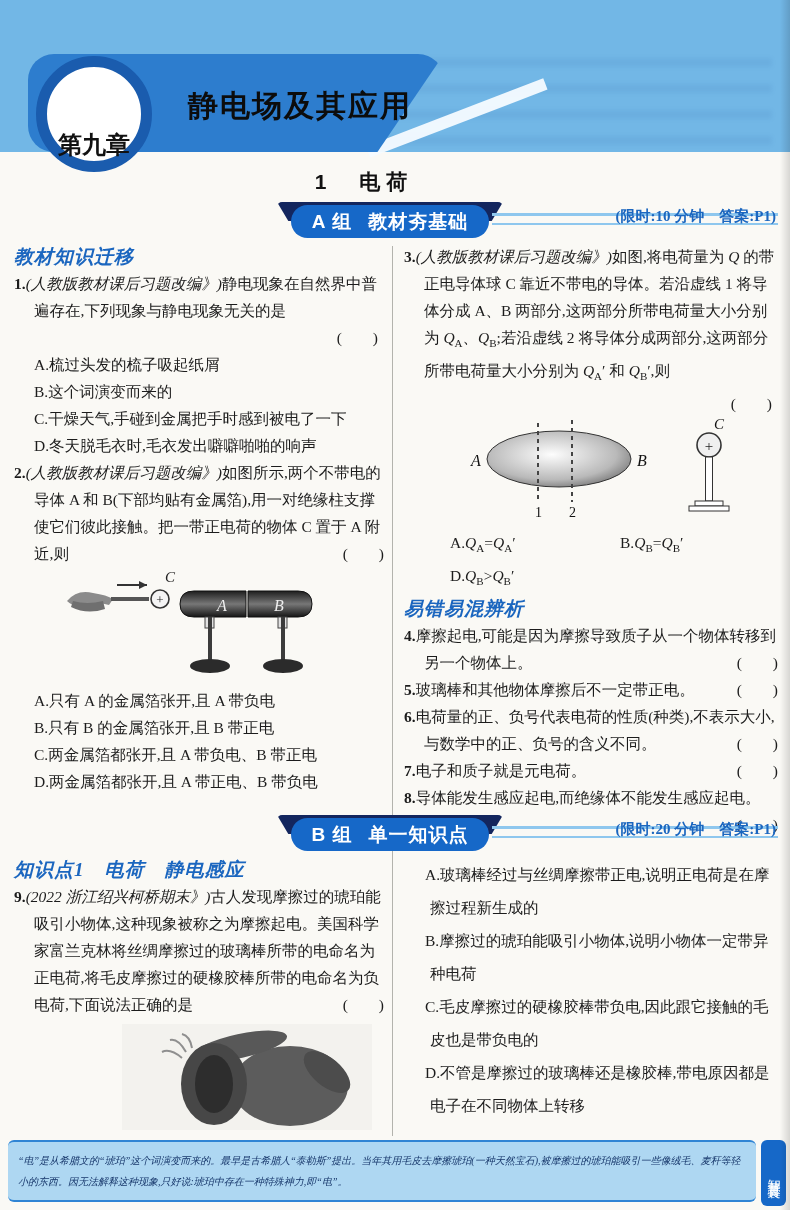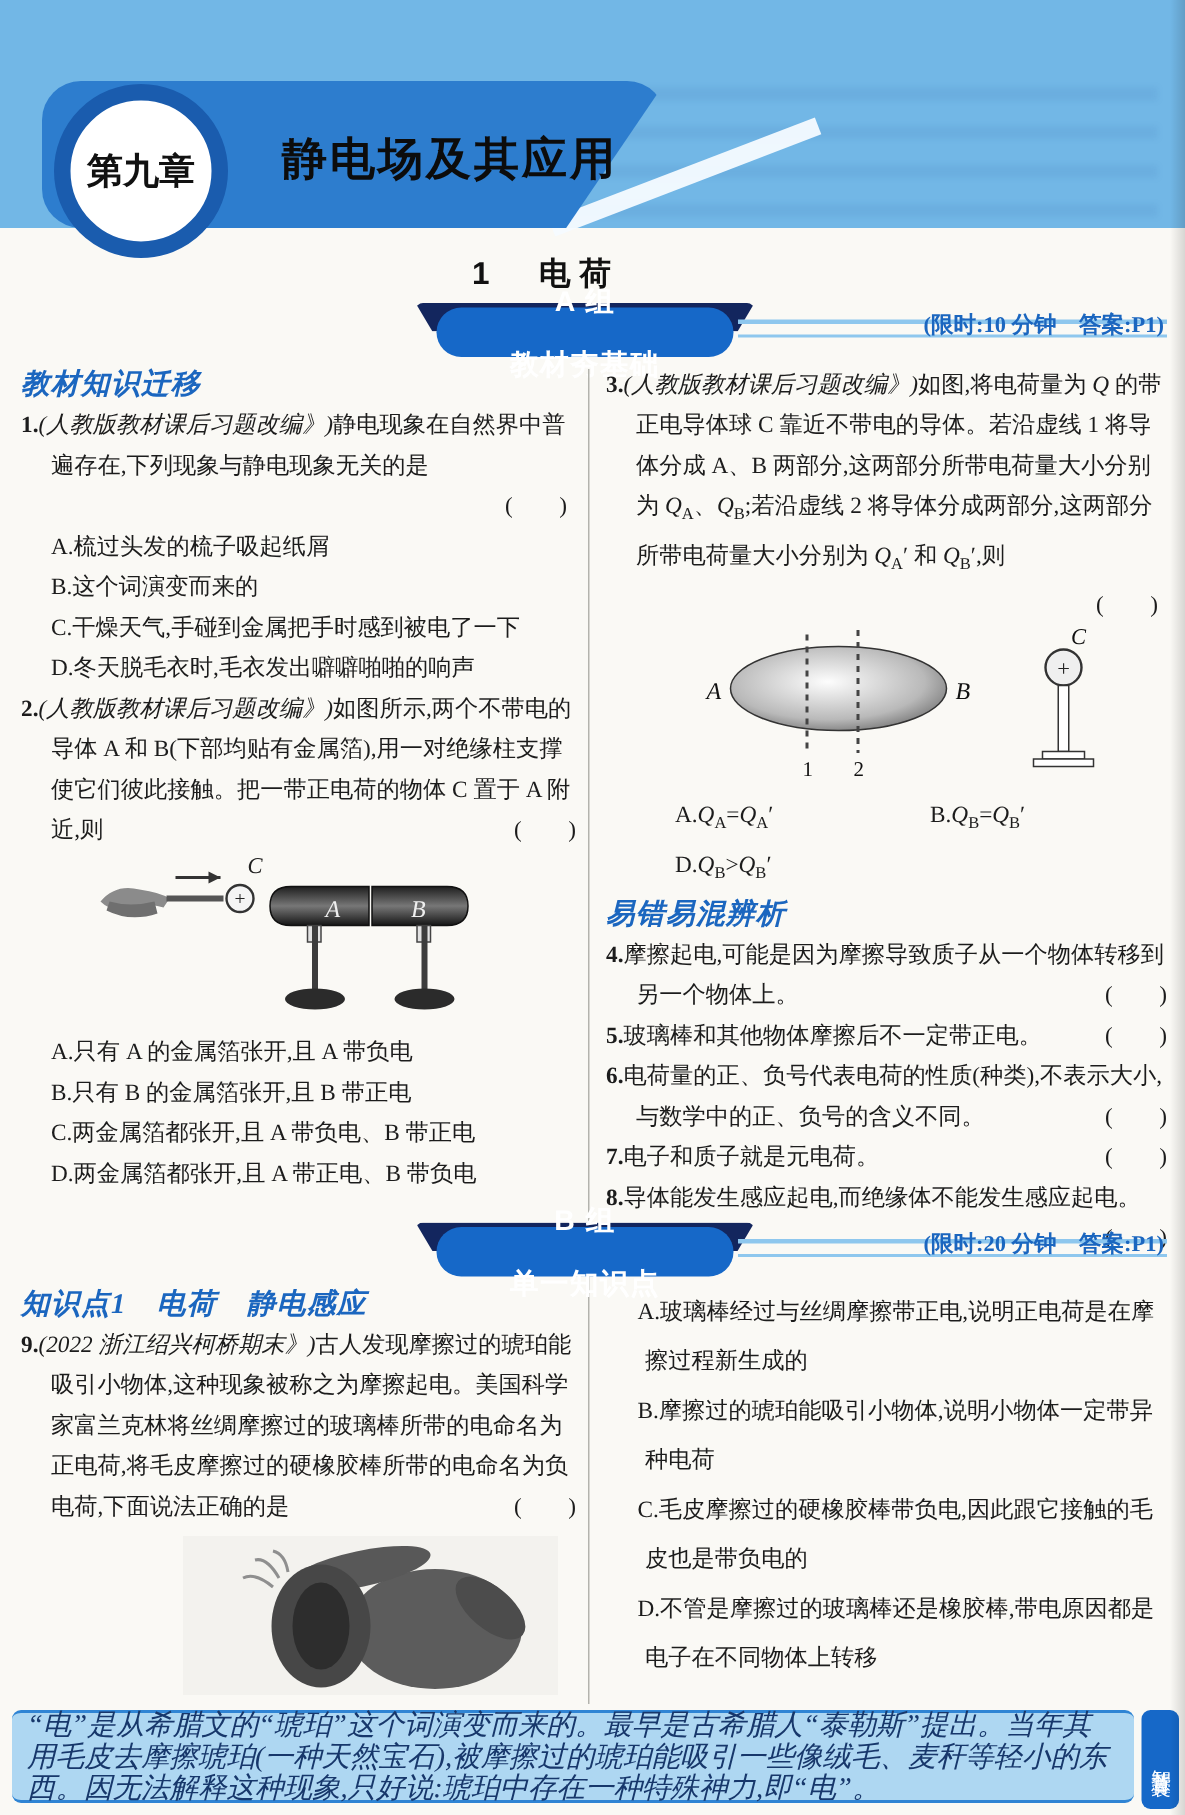--- a/index.html
+++ b/index.html
@@ -12,33 +12,33 @@
   .bleed{position:absolute;right:18px;top:50px;width:430px;height:95px;
     background:repeating-linear-gradient(0deg,rgba(25,75,150,.14) 0 9px,rgba(25,75,150,0) 9px 26px);
     filter:blur(2px);opacity:.55;}
   .slash{position:absolute;left:368px;top:146px;width:190px;height:12px;background:#f6fbff;
     transform:rotate(-21deg);transform-origin:left center;opacity:.95;}
   .chapter-panel{position:absolute;left:28px;top:54px;width:416px;height:98px;background:#2d7dce;
     border-radius:26px;clip-path:polygon(0 0,100% 0,84% 100%,0 100%);}
   .chapter-title{position:absolute;left:188px;top:86px;font-size:30px;font-weight:bold;
     font-family:"Liberation Sans","DejaVu Sans",sans-serif;color:#0c0c0c;letter-spacing:2px;}
   .chapter-badge{position:absolute;left:36px;top:56px;width:94px;height:94px;background:#ffffff;
-    border:11px solid #1a5cae;border-radius:50%;display:flex;align-items:center;justify-content:center;}
+    border:11px solid #1a5cae;border-radius:50%;display:flex;align-items:flex-end;justify-content:center;}
   .chapter-badge span{font-size:24px;font-weight:bold;font-family:"Liberation Sans","DejaVu Sans",sans-serif;color:#111;}
   .section-title{position:absolute;left:0;top:168px;width:728px;text-align:center;font-size:21px;
     font-weight:bold;font-family:"Liberation Sans","DejaVu Sans",sans-serif;color:#111;letter-spacing:6px;}
 
   
   .banner{position:absolute;left:0;width:790px;height:46px;}
   .pill-wrap{position:absolute;left:291px;top:2px;width:198px;height:33px;}
   .ribbon-back{position:absolute;left:-14px;right:-14px;top:-3px;height:19px;background:#13265e;
     border-radius:5px;clip-path:polygon(0 0,100% 0,95% 100%,5% 100%);}
   .pill{position:absolute;inset:0;background:#1668c8;border-radius:17px;color:#fff;
     font-family:"Liberation Sans","DejaVu Sans",sans-serif;font-weight:bold;font-size:19px;
-    display:flex;align-items:center;justify-content:center;gap:16px;letter-spacing:1px;flex-direction:column;}
+    display:flex;align-items:center;justify-content:center;gap:16px;letter-spacing:1px;}
   .rule{position:absolute;left:492px;right:12px;top:10px;height:7px;
     border-top:3px solid #8ec7ee;border-bottom:2px solid #8ec7ee;}
   .meta{position:absolute;right:14px;top:4px;color:#1b66bf;font-weight:bold;font-size:15px;text-align:center;}
 
   
   .divider{position:absolute;left:392px;top:246px;width:1px;height:890px;background:#b3b3ad;}
   .col{position:absolute;font-size:15.5px;line-height:27px;}
   .col-a-left{left:14px;top:243px;width:370px;}
   .col-a-right{left:404px;top:243px;width:374px;}
   .col-b-left{left:14px;top:856px;width:370px;}
@@ -53,21 +53,21 @@
   .opt2{padding-left:26px;text-indent:-5px;}
   .optgrid{display:grid;grid-template-columns:170px 1fr;padding-left:26px;}
   sub{font-size:11px;}
   .figure{text-align:center;}
   .photo{width:250px;height:106px;margin:6px 0 2px 88px;background:#f3f2ee;}
 
   
   .footer{position:absolute;left:8px;top:1140px;width:748px;height:62px;background:#aed7f2;
     border-top:2px solid #2f84d4;border-bottom:2px solid #2f84d4;border-radius:6px;
     display:flex;align-items:center;padding:2px 10px;box-sizing:border-box;}
-  .footer-text{font-style:italic;color:#17376b;font-size:19px;line-height:21px;}
+  .footer-text{font-style:italic;color:#17376b;font-size:10px;line-height:21px;}
   .wisdom-badge{position:absolute;right:4px;top:1140px;width:25px;height:66px;background:#1668c8;
     border-radius:6px;color:#fff;writing-mode:vertical-rl;text-align:center;font-size:13px;
     font-family:"Liberation Sans","DejaVu Sans",sans-serif;letter-spacing:2px;
     display:flex;align-items:center;justify-content:center;}
 </style>
 </head>
 <body>
 
 <div class="page">
 

